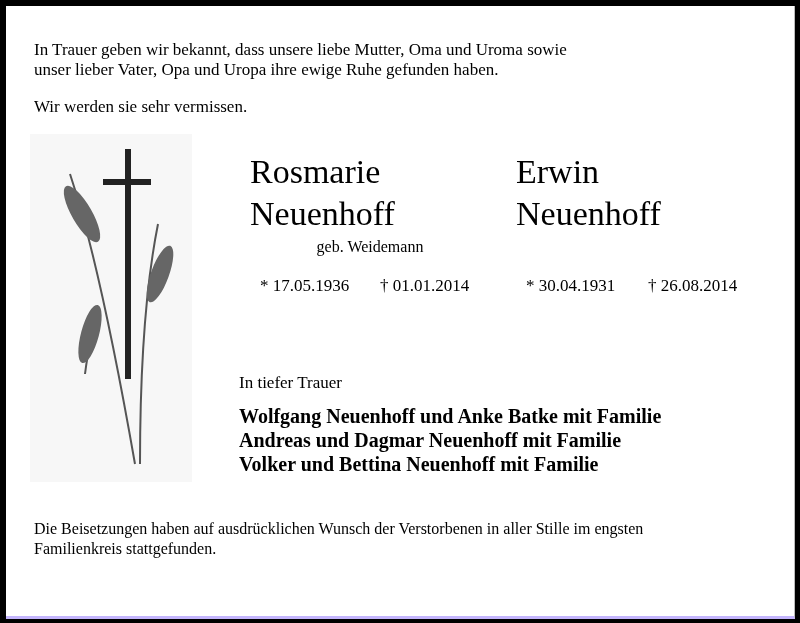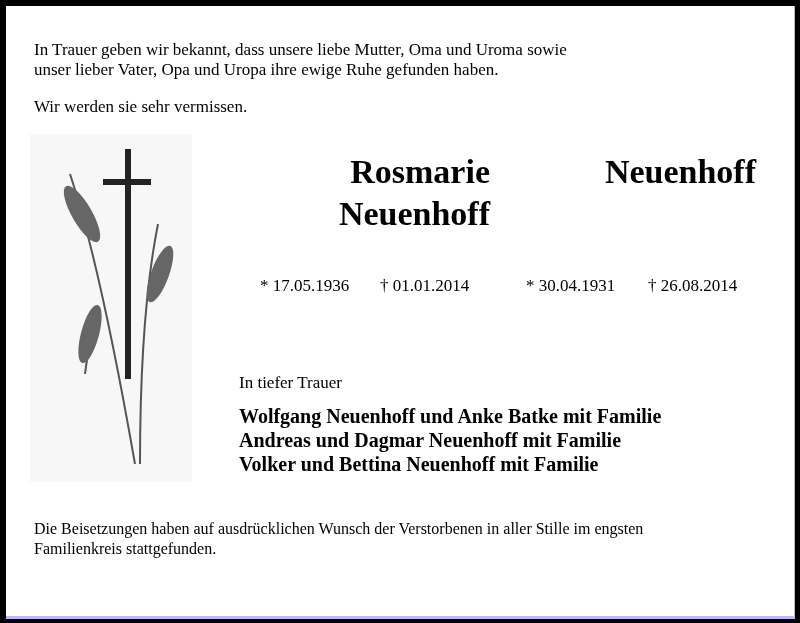--- a/index.html
+++ b/index.html
@@ -3,21 +3,21 @@
 <meta charset="utf-8">
 <style>
   html, body { margin:0; padding:0; }
   body { width:800px; height:623px; background:#000; position:relative; overflow:hidden; font-family:"Liberation Serif", serif; color:#000; }
   .card { position:absolute; left:6px; top:6px; width:788px; height:610px; background:#fff; border-right:1px solid #bbb; border-bottom:3px solid #c4b5fd; }
   .txt { position:absolute; font-size:17px; line-height:21px; white-space:nowrap; }
   .intro { left:28px; top:33px; }
   .intro2 { left:28px; top:53px; }
   .miss { left:28px; top:90px; }
   .img { position:absolute; left:24px; top:128px; width:162px; height:348px; background:#f7f7f7; }
-  .name { position:absolute; font-weight:bold; font-size:34px; line-height:42px; text-align:right; white-space:nowrap; }
+  .name { position:absolute; font-weight:normal; font-size:34px; line-height:42px; text-align:left; white-space:nowrap; }
   .n1 { left:244px; width:240px; top:145px; }
   .n2 { left:510px; width:240px; top:145px; }
   .geb { position:absolute; left:244px; width:240px; top:232px; text-align:center; font-size:16px; }
   .dates { position:absolute; top:270px; font-size:17px; white-space:nowrap; }
   .d1 { left:254px; } .d2 { left:374px; } .d3 { left:520px; } .d4 { left:642px; }
   .trauer { left:233px; top:366px; }
   .fam { position:absolute; left:233px; font-weight:bold; font-size:20px; line-height:24px; white-space:nowrap; }
   .f1 { top:398px; } .f2 { top:422px; } .f3 { top:446px; }
   .foot1 { left:28px; top:512px; font-size:16px; }
   .foot2 { left:28px; top:532px; font-size:16px; }
@@ -41,21 +41,23 @@
       <ellipse cx="52" cy="80" rx="10" ry="32" transform="rotate(-30 52 80)" fill="#666"></ellipse>
       <ellipse cx="130" cy="140" rx="9" ry="30" transform="rotate(20 130 140)" fill="#666"></ellipse>
       <ellipse cx="60" cy="200" rx="9" ry="30" transform="rotate(15 60 200)" fill="#666"></ellipse>
     </svg>
   </div>
 
   <div class="name n1">
     <div>Rosmarie</div>
     <div>Neuenhoff</div>
   </div>
+  <div class="geb">geb. Weidemann</div>
   <div class="name n2">
+    <div>Erwin</div>
     <div>Neuenhoff</div>
   </div>
 
   <div class="dates d1">* 17.05.1936</div>
   <div class="dates d2">† 01.01.2014</div>
   <div class="dates d3">* 30.04.1931</div>
   <div class="dates d4">† 26.08.2014</div>
 
   <div class="txt trauer">In tiefer Trauer</div>
   <div class="fam f1">Wolfgang Neuenhoff und Anke Batke mit Familie</div>

